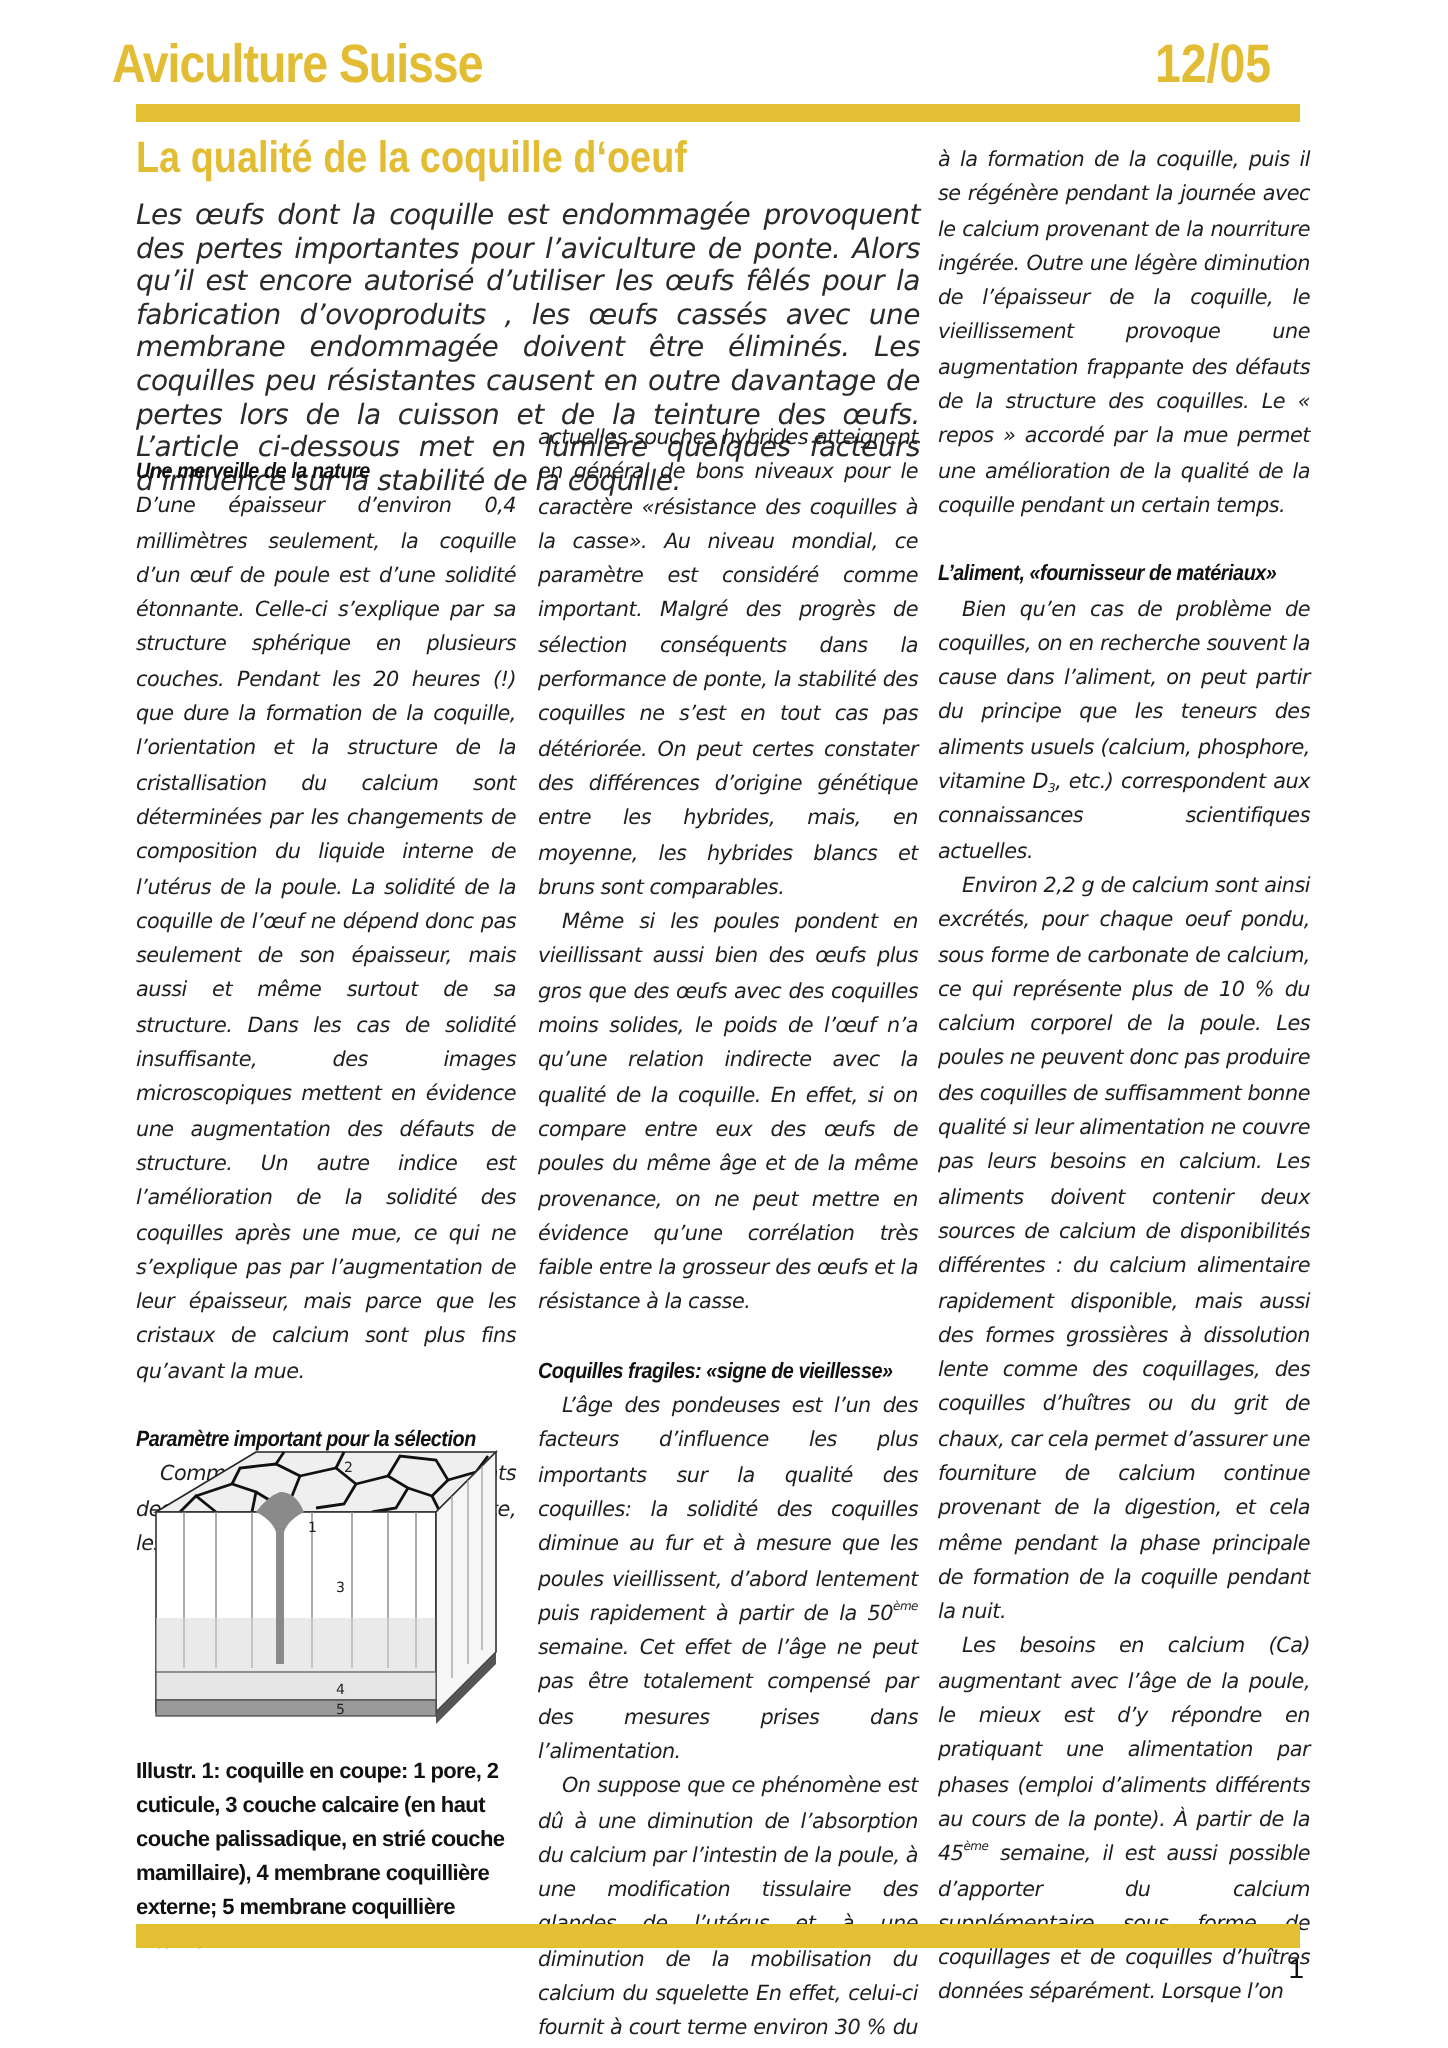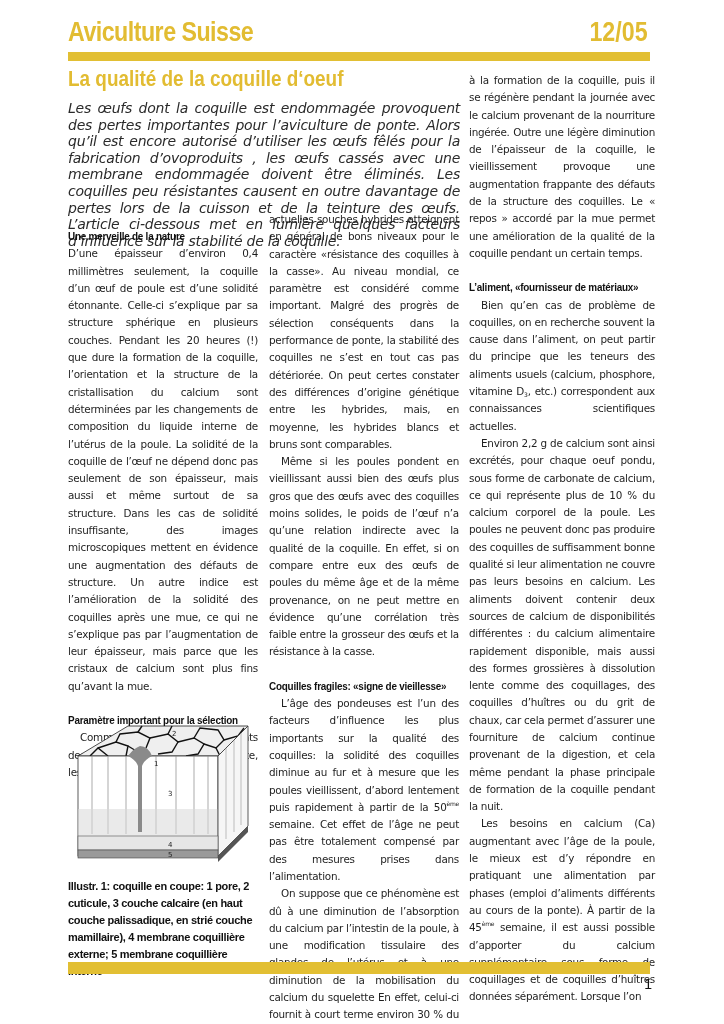--- a/index.html
+++ b/index.html
@@ -1,31 +1,31 @@
 <!DOCTYPE html>
 <html><head>
 <meta charset="utf-8">
 <style>
   html, body { margin: 0; padding: 0; background: #ffffff; }
   body { width: 724px; height: 1024px; position: relative; overflow: hidden;
          font-family: "DejaVu Sans", sans-serif; color: #1a1a1a; }
-  .masthead { position: absolute; left: 68px; top: 17px; width: 580px; height: 32px; }
+  .masthead { position: absolute; left: 56px; top: 17px; width: 580px; height: 32px; }
   .masthead .pub { position: absolute; left: 0; top: 0; font-family: "Liberation Sans", sans-serif;
          font-weight: bold; font-size: 27px; letter-spacing: -0.6px; color: #e2bc32; transform: scaleX(0.86); transform-origin: left top; white-space: nowrap; }
   .masthead .issue { position: absolute; right: 0; top: 0; font-family: "Liberation Sans", sans-serif;
          font-weight: bold; font-size: 27px; color: #e2bc32; transform: scaleX(0.86); transform-origin: right top; }
   .bar-top { position: absolute; left: 68px; top: 52px; width: 582px; height: 9px; background: #e2bf33; }
   .bar-bottom { position: absolute; left: 68px; top: 962px; width: 582px; height: 12px; background: #e2bf33; }
   .page-num { position: absolute; right: 72px; top: 976px; font-size: 14px; font-family: "Liberation Sans", sans-serif; color: #111; }
   .title { position: absolute; left: 68px; top: 66px; font-family: "Liberation Sans", sans-serif; font-weight: bold;
          font-size: 22px; color: #e2bc32; transform: scaleX(0.86); transform-origin: left top; white-space: nowrap; }
   .lead { position: absolute; left: 68px; top: 100px; width: 392px; font-style: italic; font-size: 14px;
          line-height: 16.6px; letter-spacing: -0.25px; text-align: justify; color: #2a2a2a; }
   .col { position: absolute; font-size: 10.4px; line-height: 17.3px; letter-spacing: -0.25px;
-         text-align: justify; color: #1e1e1e; }
+         text-align: justify; color: #1e1e1e; font-style: italic; }
   .col p { margin: 0; }
   .col p.ind { text-indent: 12px; }
   .col h3 { margin: 0; font-family: "Liberation Sans", sans-serif; font-weight: bold; font-size: 11px;
          line-height: 17.3px; color: #111; transform: scaleX(0.9); transform-origin: left top; white-space: nowrap; }
   .col .gap { height: 17px; }
   .c1 { left: 68px; top: 228px; width: 190px; }
   .c2 { left: 269px; top: 211px; width: 190px; }
   .c3 { left: 469px; top: 72px; width: 186px; }
   sup { font-size: 6px; line-height: 0; vertical-align: 5px; }
   sub { font-size: 6px; line-height: 0; vertical-align: -2px; }

